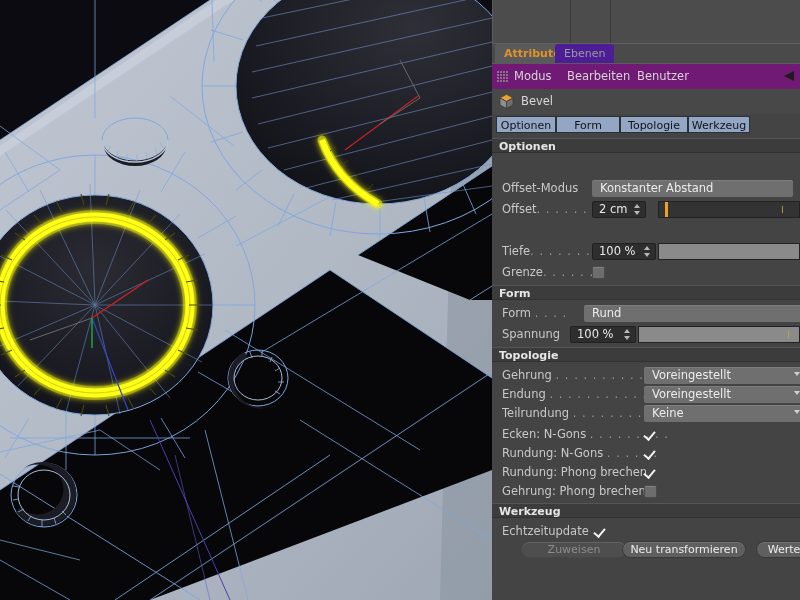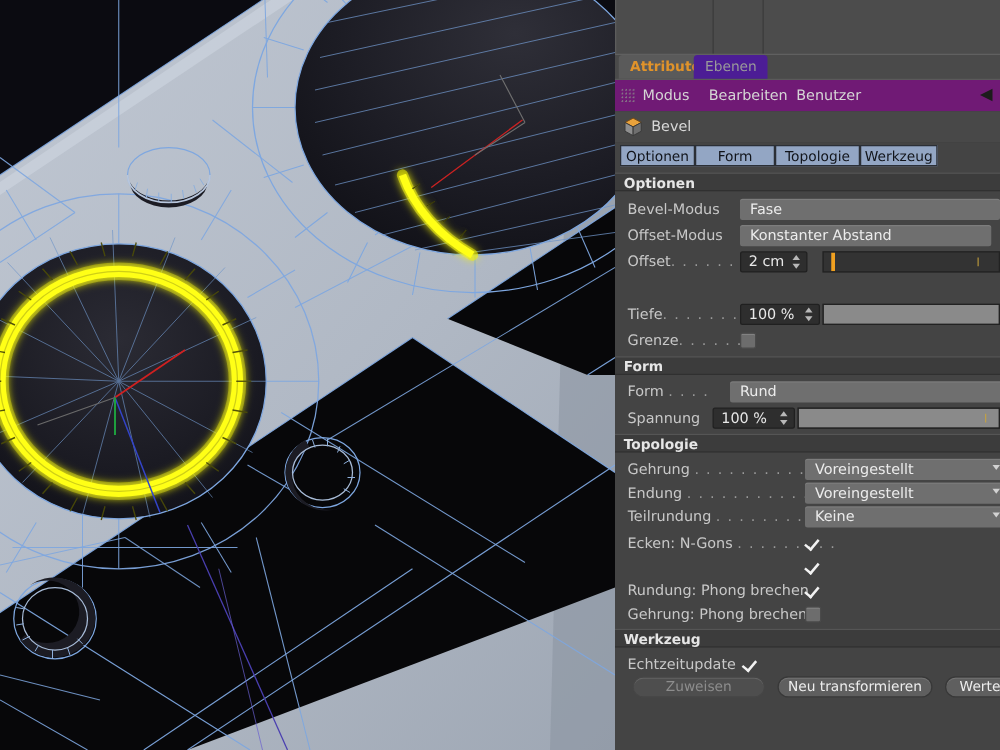--- a/index.html
+++ b/index.html
@@ -432,26 +432,20 @@
 
     <div class="subtabs">
       <div class="st" style="left:4px;width:60px">Optionen</div>
       <div class="st" style="left:64px;width:64px">Form</div>
       <div class="st" style="left:128px;width:68px">Topologie</div>
       <div class="st" style="left:196px;width:62px">Werkzeug</div>
     </div>
 
     <div class="sechead" style="top:138px">Optionen</div>
 
-    <div class="row" style="top:157px">
-      <div class="lbl" style="left:10px">Bevel-Modus</div>
-      <div class="combo" style="left:100px;width:208px">
-        <span>Fase</span>
-      </div>
-    </div>
 
     <div class="row" style="top:178px">
       <div class="lbl" style="left:10px">Offset-Modus</div>
       <div class="combo" style="left:100px;width:201px">
         <span>Konstanter Abstand</span>
       </div>
     </div>
 
     <div class="row" style="top:199px">
       <div class="lbl" style="left:10px">
@@ -554,20 +548,23 @@
     </div>
 
     <div class="row" style="top:424px">
       <div class="lbl" style="left:10px">
         <span>Ecken: N-Gons</span> <span class="dots">. . . . . . . . .</span>
       </div>
       <div class="chk on" style="left:152px"></div>
     </div>
 
     <div class="row" style="top:443px">
+      <div class="lbl" style="left:10px">
+        <span>Rundung: N-Gons</span> <span class="dots">. . . . . .</span>
+      </div>
       <div class="chk on" style="left:152px"></div>
     </div>
 
     <div class="row" style="top:462px">
       <div class="lbl" style="left:10px">Rundung: Phong brechen</div>
       <div class="chk on" style="left:152px"></div>
     </div>
 
     <div class="row" style="top:481px">
       <div class="lbl" style="left:10px">Gehrung: Phong brechen</div>
@@ -575,19 +572,19 @@
     </div>
 
     <div class="sechead" style="top:503px">Werkzeug</div>
 
     <div class="row" style="top:521px">
       <div class="lbl" style="left:10px">Echtzeitupdate</div>
       <div class="chk on" style="left:102px"></div>
     </div>
 
     <div class="row" style="top:541px;height:20px">
-      <div class="btn disabled" style="left:14px;top:0;width:106px">Zuweisen</div>
+      <div class="btn disabled" style="left:29px;top:0;width:106px">Zuweisen</div>
       <div class="btn" style="left:130px;top:0;width:124px">Neu transformieren</div>
       <div class="btn" style="left:264px;top:0;width:56px">Werte</div>
     </div>
 
   </div>
 </div>
 
 </body></html>

